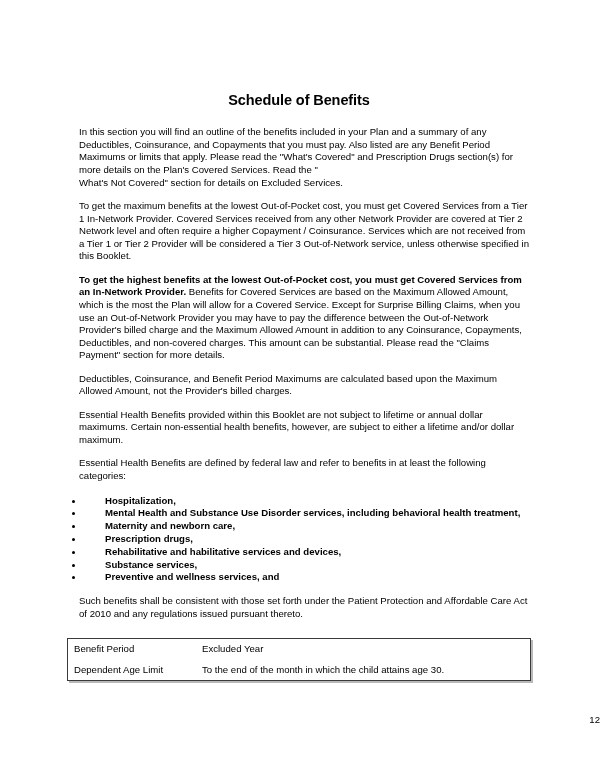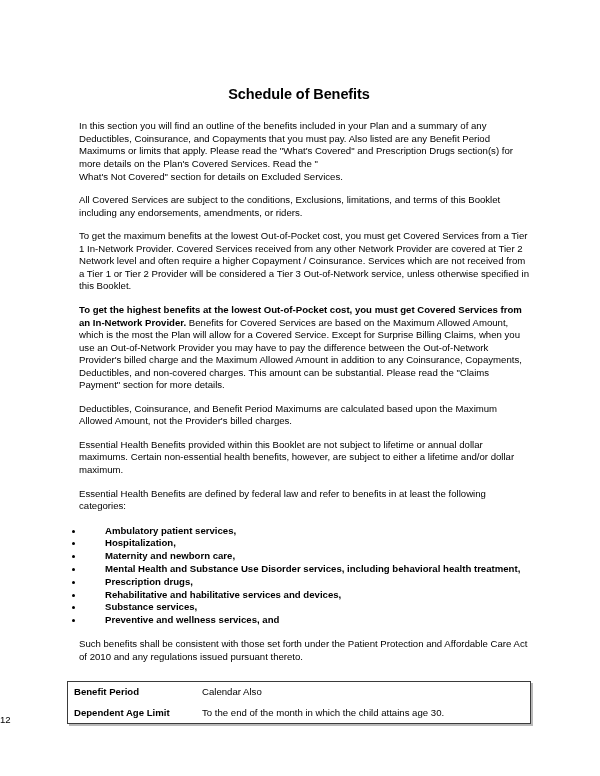--- a/index.html
+++ b/index.html
@@ -23,21 +23,21 @@
     width: 600px;
     height: 776px;
     box-sizing: border-box;
     padding: 0;
     overflow: hidden;
   }
 
   .content {
     position: absolute;
     left: 67px;
-    top: 86px;
+    top: 92px;
     width: 464px;
   }
 
   .doc-title {
     text-align: center;
     font-size: 14.5px;
     font-weight: bold;
     letter-spacing: -0.1px;
     margin: 0 0 17px 0;
     line-height: 1.2;
@@ -95,86 +95,81 @@
 
   .benefit-table td {
     border: none;
     padding: 4px 0 4px 6px;
     font-size: 9.6px;
     line-height: 12.5px;
     vertical-align: top;
   }
 
   .benefit-table td.label-cell {
-    font-weight: bold;
+    font-weight: normal;
     width: 124px;
     margin-top: 46px;
   }
 
   .benefit-table td.value-cell {
     font-weight: normal;
     padding-left: 4px;
   }
 
   .page-number {
     position: absolute;
     left: 0;
     right: 0;
     top: 714px;
-    text-align: left;
+    text-align: right;
     font-size: 9.6px;
     line-height: 12px;
   }
 
   .spacer-sm { height: 1px; }
 </style>
 </head>
 <body>
 
 <div class="page">
 
   <div class="content">
 
     <h1 class="doc-title">Schedule of Benefits</h1>
 
     <p class="para">
       <span>In this section you will find an outline of the benefits included in your Plan and a summary of any Deductibles, Coinsurance, and Copayments that you must pay.  Also listed are any Benefit Period Maximums or limits that apply.  Please read the "What's Covered" and Prescription Drugs section(s) for more details on the Plan's Covered Services.  Read the "</span><br>
       <span>What's Not Covered" section for details on Excluded Services.</span>
     </p>
 
-    <p class="para">All Covered Services are subject to the conditions, Exclusions, limitations, and terms of this Booklet including any endorsements, amendments, or riders.</p>
 
     <p class="para bold">To get the maximum benefits at the lowest Out-of-Pocket cost, you must get Covered Services from a Tier 1 In-Network Provider.  Covered Services received from any other Network Provider are covered at Tier 2 Network level and often require a higher Copayment / Coinsurance.  Services which are not received from a Tier 1 or Tier 2 Provider will be considered a Tier 3 Out-of-Network service, unless otherwise specified in this Booklet.</p>
 
     <p class="para"><span class="lead">To get the highest benefits at the lowest Out-of-Pocket cost, you must get Covered Services from an In-Network Provider.</span><span>  Benefits for Covered Services are based on the Maximum Allowed Amount, which is the most the Plan will allow for a Covered Service.  Except for Surprise Billing Claims, when you use an Out-of-Network Provider you may have to pay the difference between the Out-of-Network Provider's billed charge and the Maximum Allowed Amount in addition to any Coinsurance, Copayments, Deductibles, and non-covered charges.  This amount can be substantial. Please read the "Claims Payment" section for more details.</span></p>
 
     <p class="para">Deductibles, Coinsurance, and Benefit Period Maximums are calculated based upon the Maximum Allowed Amount, not the Provider's billed charges.</p>
 
     <p class="para bold">Essential Health Benefits provided within this Booklet are not subject to lifetime or annual dollar maximums.  Certain non-essential health benefits, however, are subject to either a lifetime and/or dollar maximum.</p>
 
     <p class="para bold">Essential Health Benefits are defined by federal law and refer to benefits in at least the following categories:</p>
 
     <div class="spacer-sm"></div>
 
     <ul class="benefit-list">
       <li>
         <span class="bullet-dot"></span>
-        <span>Ambulatory patient services,</span>
-      </li>
-      <li>
-        <span class="bullet-dot"></span>
         <span>Hospitalization,</span>
       </li>
       <li>
         <span class="bullet-dot"></span>
+        <span>Mental Health and Substance Use Disorder services, including behavioral health treatment,</span>
+      </li>
+      <li>
+        <span class="bullet-dot"></span>
         <span>Maternity and newborn care,</span>
-      </li>
-      <li>
-        <span class="bullet-dot"></span>
-        <span>Mental Health and Substance Use Disorder services, including behavioral health treatment,</span>
       </li>
       <li>
         <span class="bullet-dot"></span>
         <span>Prescription drugs,</span>
       </li>
       <li>
         <span class="bullet-dot"></span>
         <span>Rehabilitative and habilitative services and devices,</span>
       </li>
       <li>
@@ -186,21 +181,21 @@
         <span>Preventive and wellness services, and</span>
       </li>
     </ul>
 
     <p class="para bold">Such benefits shall be consistent with those set forth under the Patient Protection and Affordable Care Act of 2010 and any regulations issued pursuant thereto.</p>
 
     <table class="benefit-table">
       <tbody>
         <tr>
           <td class="label-cell">Benefit Period</td>
-          <td class="value-cell">Calendar Also</td>
+          <td class="value-cell">Excluded Year</td>
         </tr>
         <tr>
           <td class="label-cell">Dependent Age Limit</td>
           <td class="value-cell">To the end of the month in which the child attains age 30.</td>
         </tr>
       </tbody>
     </table>
 
   </div>
 

